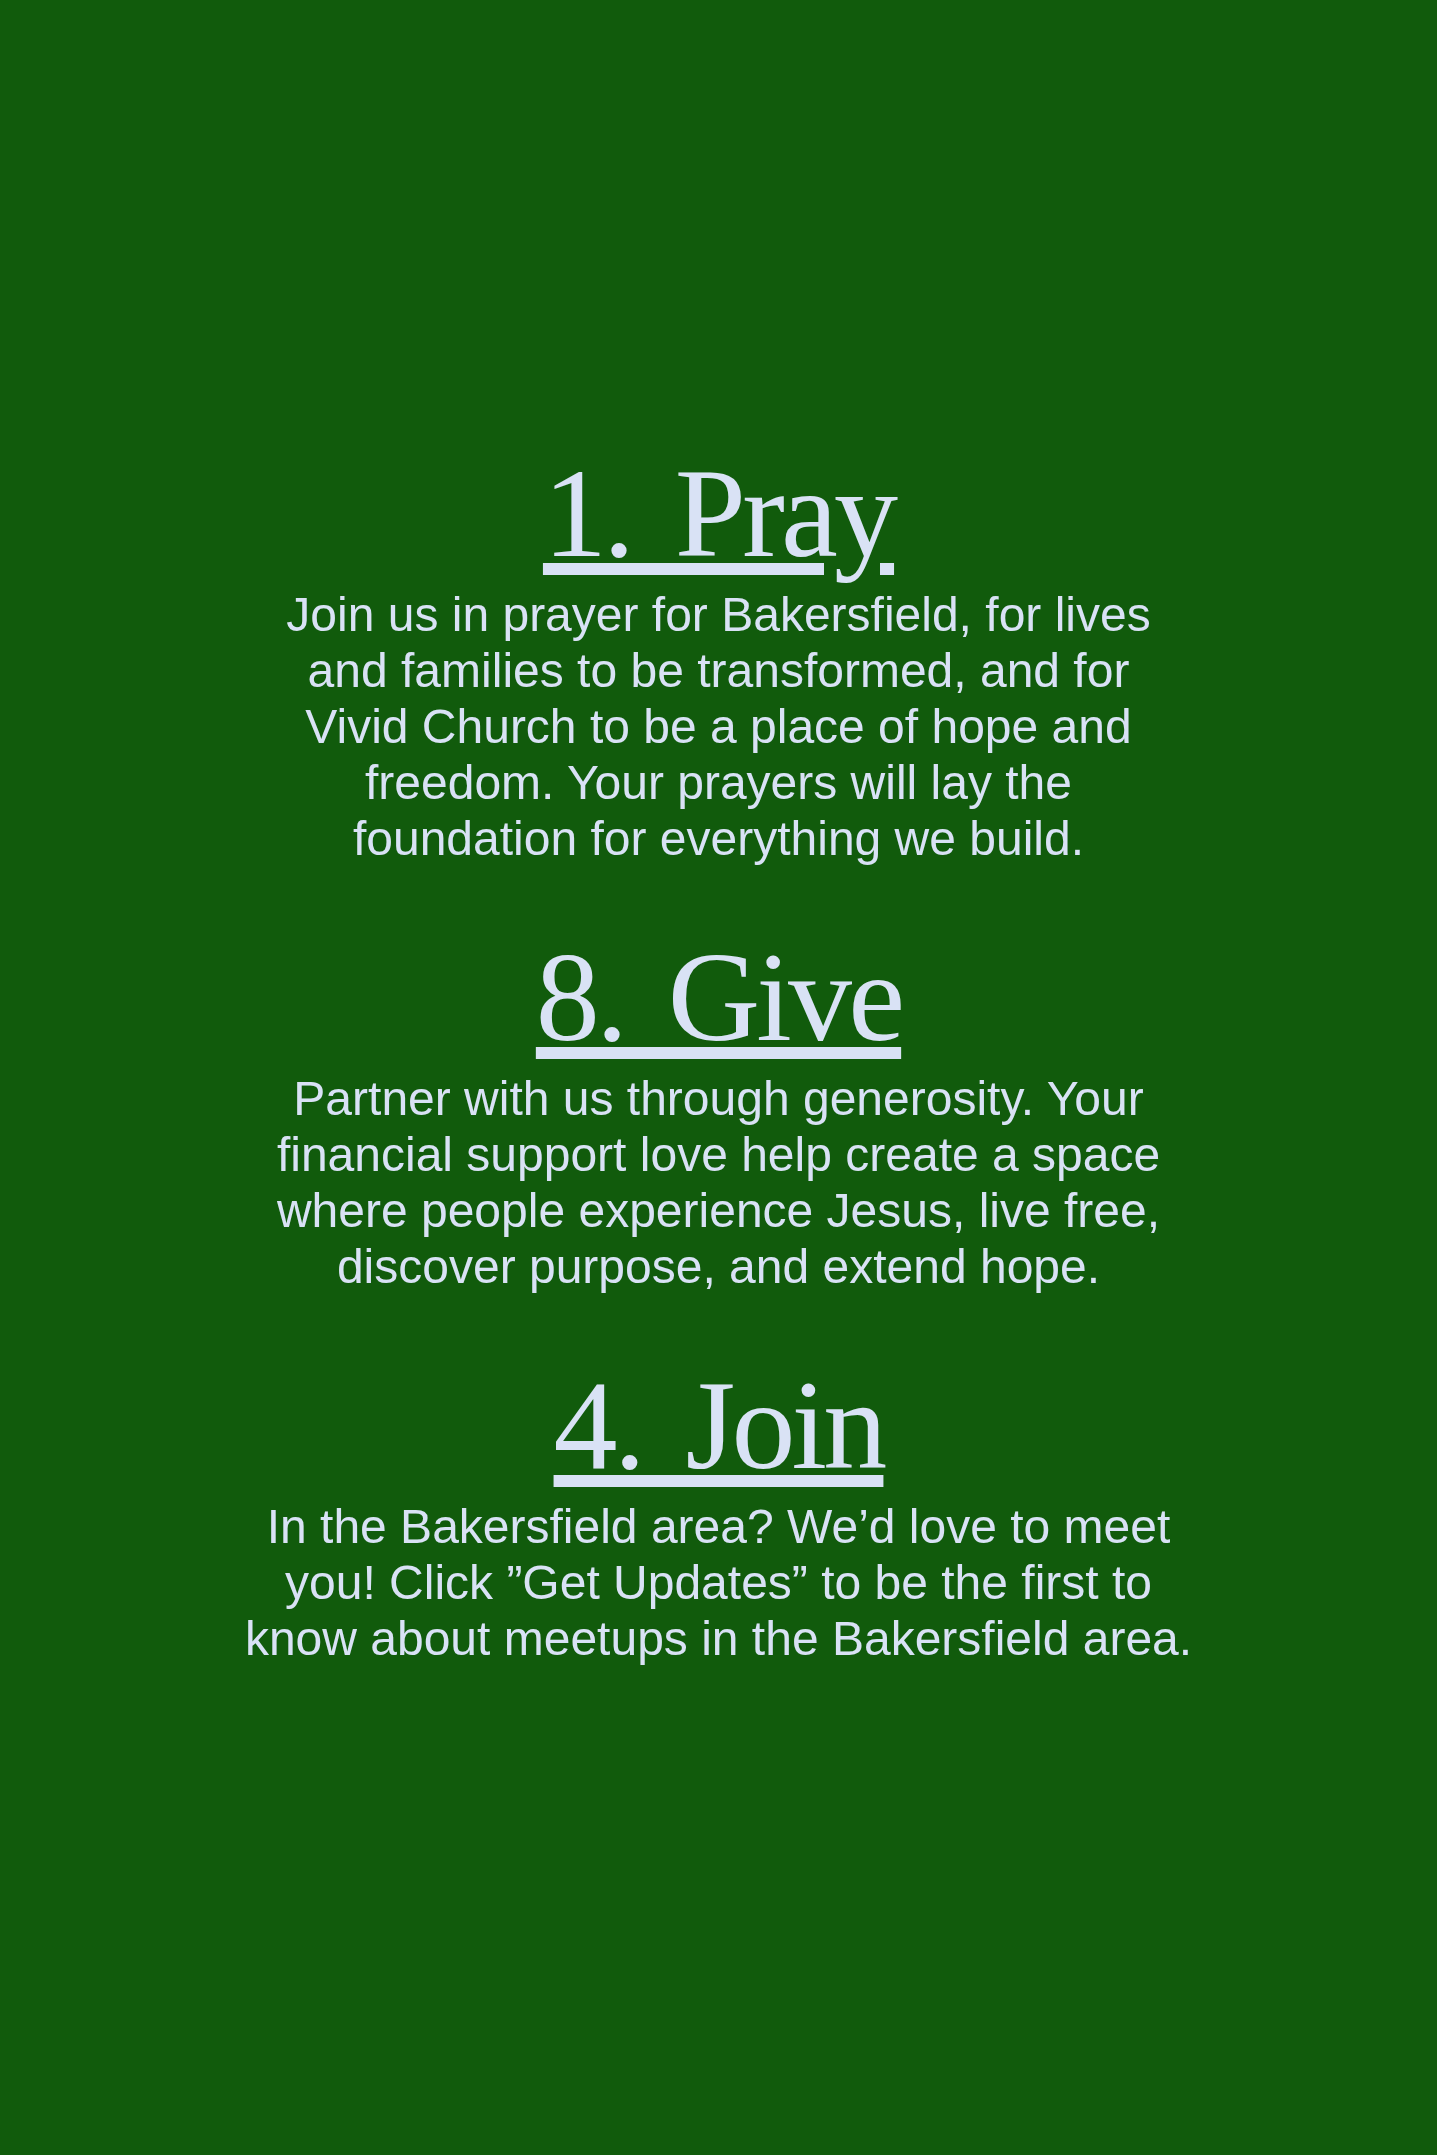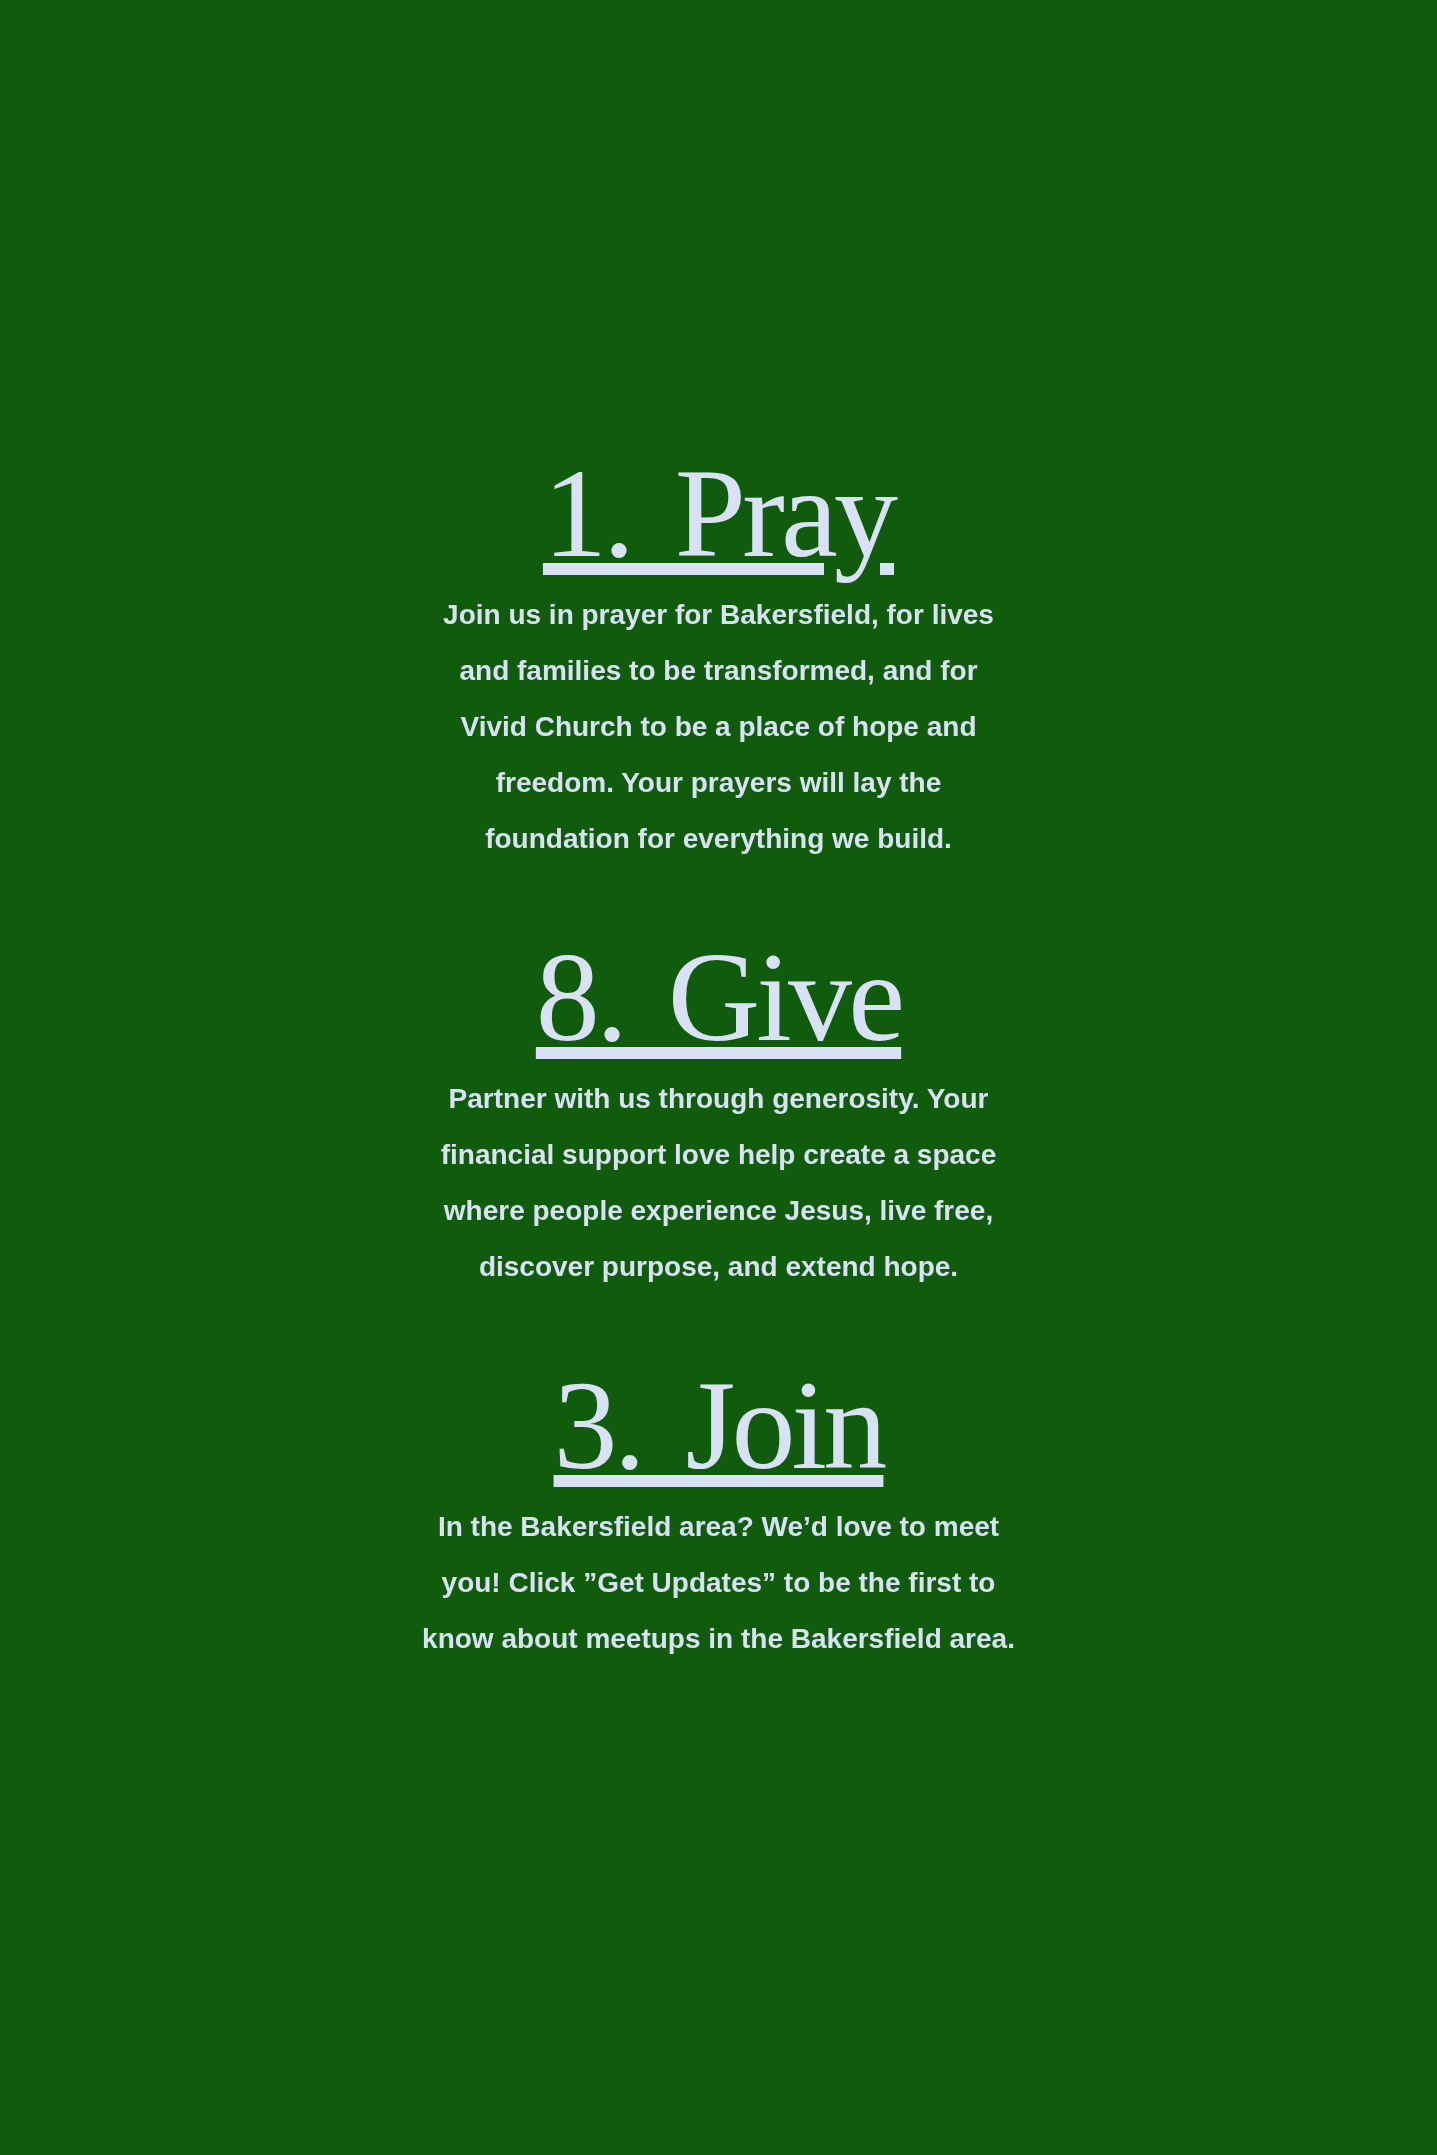--- a/index.html
+++ b/index.html
@@ -26,22 +26,22 @@
     font-size: 128px;
     line-height: 128px;
     letter-spacing: -0.03em;
     word-spacing: 0.12em;
     color: var(--fg);
     margin: 0 0 10px 0;
     text-decoration: underline;
   }
   p.step-body {
     font-family: "Liberation Sans", "DejaVu Sans", sans-serif;
-    font-weight: 700;
-    font-size: 28px;
+    font-weight: 400;
+    font-size: 48px;
     line-height: 56px;
     color: var(--fg);
     margin: 0 auto 66px auto;
     white-space: pre-line;
   }
   section.step:last-child p.step-body { margin-bottom: 4px; text-align: center; }
 </style>
 </head>
 <body>
 
@@ -58,19 +58,19 @@
 
   <section class="step">
     <h2 class="step-heading">8. Give</h2>
     <p class="step-body">Partner with us through generosity. Your
 financial support love help create a space
 where people experience Jesus, live free,
 discover purpose, and extend hope.</p>
   </section>
 
   <section class="step">
-    <h2 class="step-heading">3. Join</h2>
+    <h2 class="step-heading">4. Join</h2>
     <p class="step-body">In the Bakersfield area? We’d love to meet
 you! Click ”Get Updates” to be the first to
 know about meetups in the Bakersfield area.</p>
   </section>
 
 </main>
 
 </body></html>

